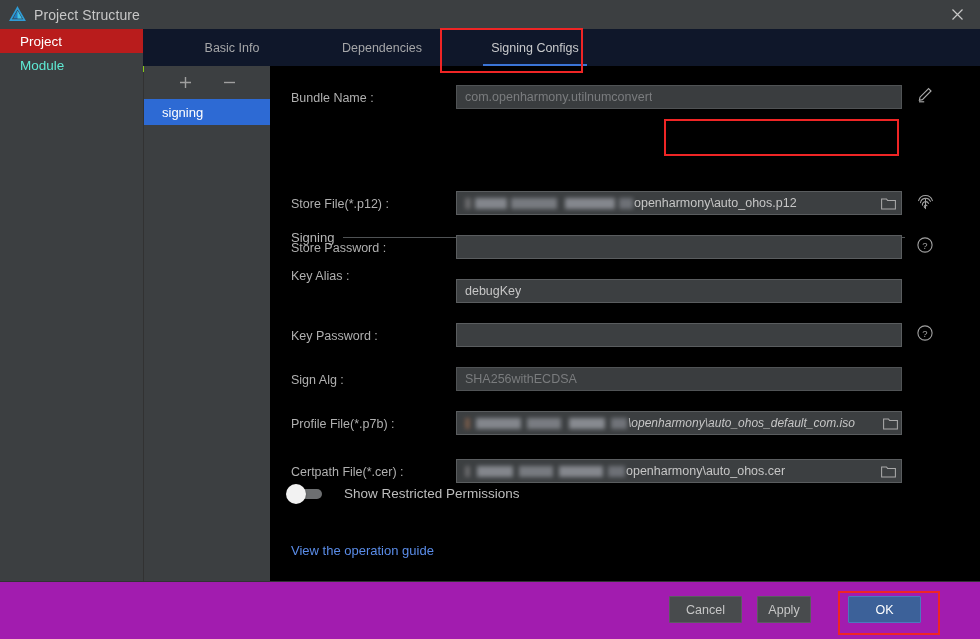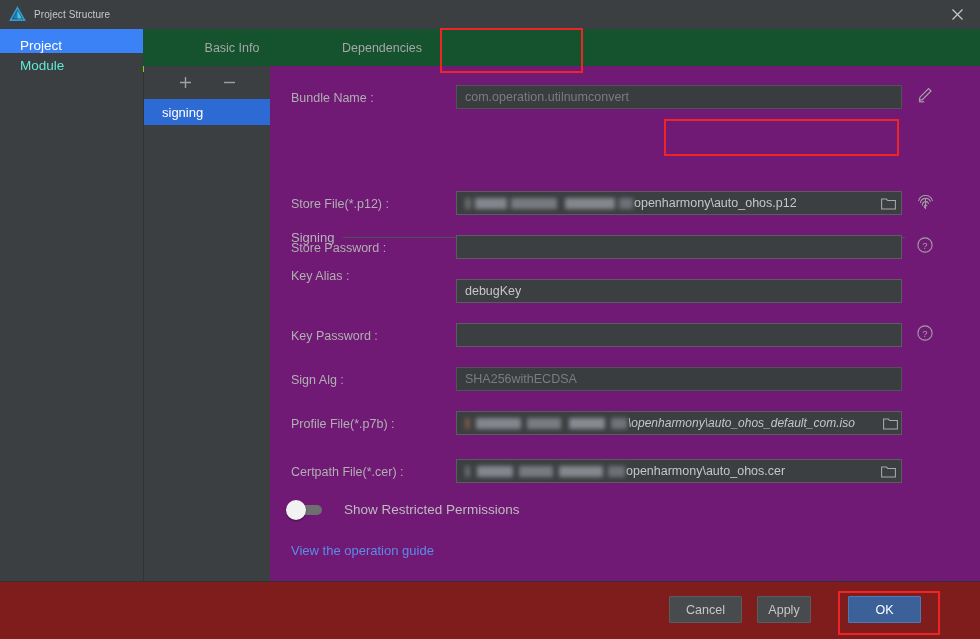--- a/index.html
+++ b/index.html
@@ -35,21 +35,21 @@
   }
   .app-icon {
     margin-left: 9px;
     width: 17px; height: 17px;
     position: relative;
     flex: none;
   }
   .app-icon svg { display: block; }
   .title-text {
     margin-left: 8px;
-    font-size: 10px;
+    font-size: 14px;
     color: #c7c7c7;
     letter-spacing: .1px;
   }
   .close-btn {
     position: absolute;
     right: 0; top: 0;
     width: 46px; height: 29px;
     display: flex; align-items: center; justify-content: center;
     cursor: pointer;
   }
@@ -67,31 +67,30 @@
   .cat-item {
     height: 24px;
     display: flex;
     align-items: center;
     padding-left: 20px;
     font-size: 13.5px;
     color: #5eead4;
     cursor: pointer;
   }
   .cat-item.selected {
-    background: #3b82f6;
+    background: #b91c1c;
     color: #ffffff;
-    align-items: flex-end;
   }
 
   
   .tabstrip {
     position: absolute;
     left: 143px; top: 29px;
     width: 837px; height: 37px;
-    background: #14532d;
+    background: #0f172a;
     border-bottom: 6px solid #84cc16;
   }
   .tab {
     position: absolute;
     top: 0;
     height: 37px;
     display: flex;
     align-items: center;
     justify-content: center;
     font-size: 12.5px;
@@ -148,21 +147,21 @@
     background: #2d6ad4;
     color: #ffffff;
   }
 
   
   .form-area {
     position: absolute;
     left: 270px; top: 66px;
     width: 710px;
     height: 516px;
-    background: #701a75;
+    background: #000000;
   }
   .field-label {
     position: absolute;
     font-size: 12.5px;
     color: #b0b0b0;
     white-space: nowrap;
     left: 21px;
   }
   .text-input {
     position: absolute;
@@ -256,21 +255,21 @@
   }
   .group-rule {
     flex: 1;
     height: 1px;
     background: #4f5254;
   }
 
   
   .toggle-row {
     position: absolute;
-    left: 18px; top: 436px;
+    left: 18px; top: 420px;
     display: flex;
     align-items: center;
   }
   .toggle {
     width: 34px; height: 10px;
     border-radius: 5px;
     background: #6d6f71;
     position: relative;
     cursor: pointer;
   }
@@ -296,21 +295,21 @@
     color: #5a8ce8;
     cursor: pointer;
     white-space: nowrap;
   }
 
   
   .footer {
     position: absolute;
     left: 0; bottom: 0;
     width: 980px; height: 57px;
-    background: #7f1d1d;
+    background: #a21caf;
     border-top: 1px solid #323232;
   }
   .btn {
     position: absolute;
     top: 14px;
     height: 27px;
     border: 1px solid #5a5d5f;
     background: #484b4d;
     box-sizing: border-box;
     display: flex;
@@ -370,20 +369,23 @@
       <span>Module</span>
     </div>
   </div>
 
   <div class="tabstrip">
     <div class="tab" id="tab-basic-info">
       <span>Basic Info</span>
     </div>
     <div class="tab" id="tab-dependencies">
       <span>Dependencies</span>
+    </div>
+    <div class="tab active" id="tab-signing">
+      <span>Signing Configs</span>
     </div>
   </div>
 
   <div class="configlist">
     <div class="config-toolbar">
       <div class="tool-btn">
         <svg width="15" height="15" viewBox="0 0 15 15">
           <path d="M7.5 2 V13 M2 7.5 H13" stroke="#a0a0a0" stroke-width="1.4"></path>
         </svg>
       </div>
@@ -395,21 +397,21 @@
     </div>
     <div class="config-item selected">
       <span>signing</span>
     </div>
   </div>
 
   <div class="form-area">
 
     <div class="field-label" style="top:25px;">Bundle Name :</div>
     <div class="text-input disabled" style="top:19px;">
-      <span class="input-val">com.operation.utilnumconvert</span>
+      <span class="input-val">com.openharmony.utilnumconvert</span>
     </div>
     <div class="side-icon" style="top:19px;">
       <svg width="18" height="18" viewBox="0 0 18 18">
         <path d="M12.6 2.6 L15.0 5.0 L6.4 13.6 L3.4 14.2 L4.0 11.2 Z" fill="none" stroke="#a9a9a9" stroke-width="1.15"></path>
         <path d="M3.0 15.8 H8.2" stroke="#a9a9a9" stroke-width="1.15"></path>
       </svg>
     </div>
 
     <div class="cb-row">
       <span class="cb-box"></span>

